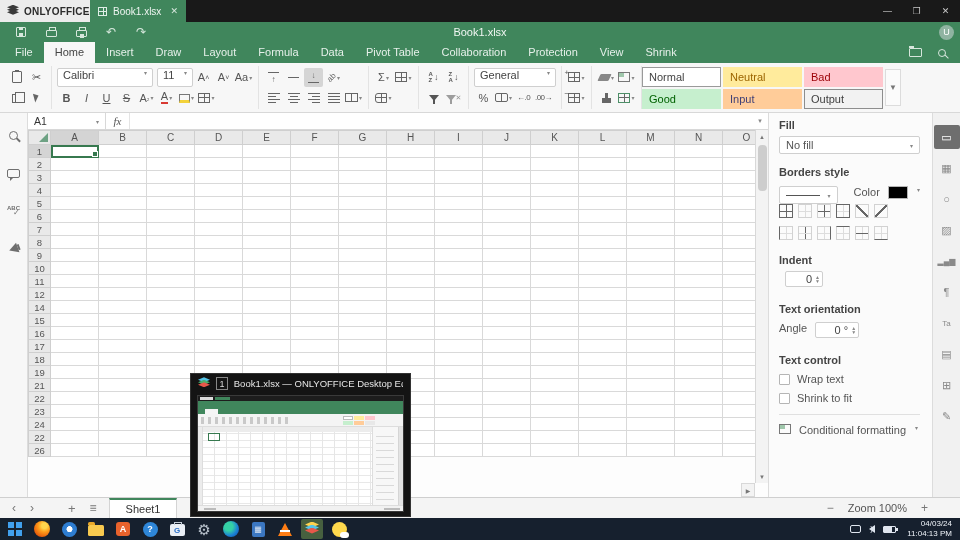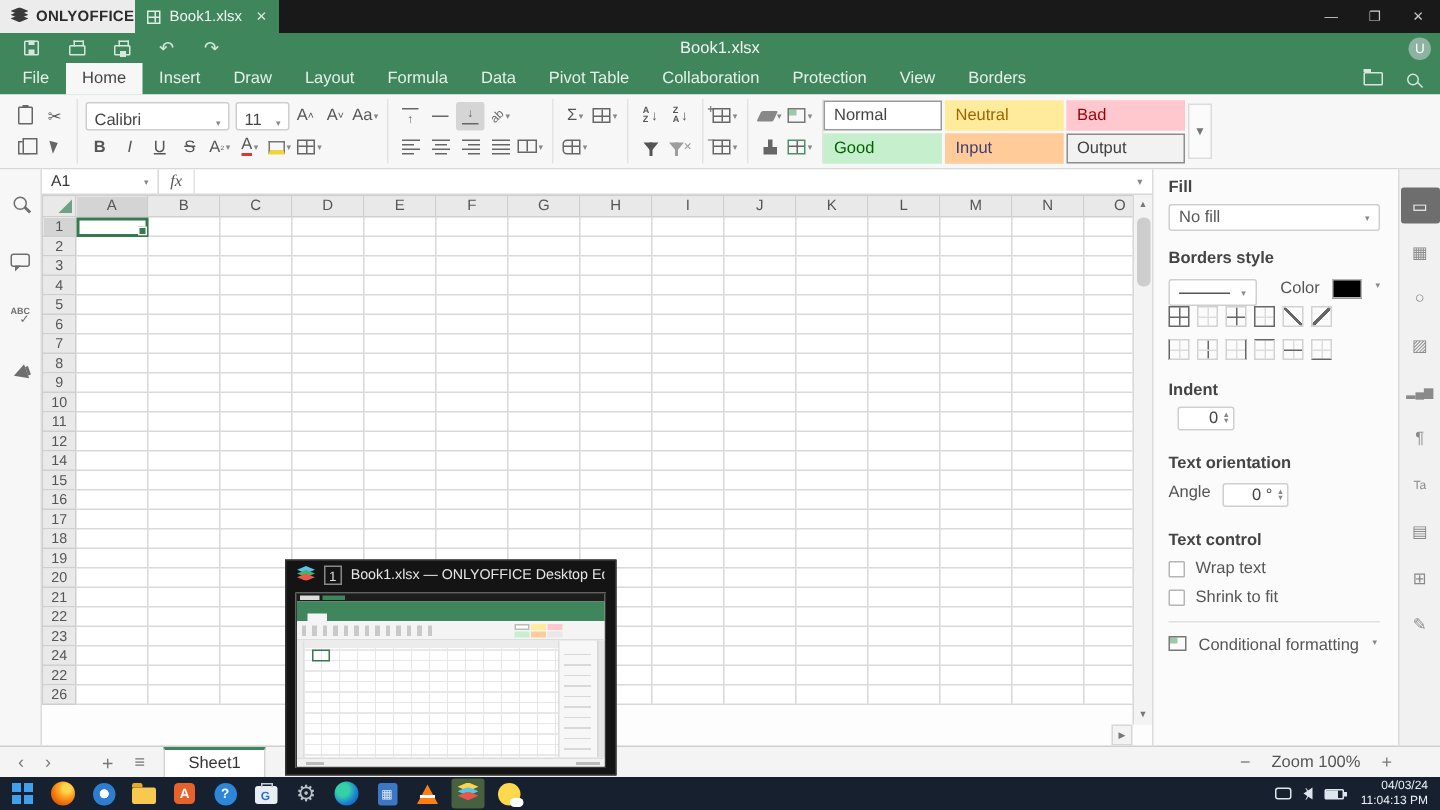--- a/index.html
+++ b/index.html
@@ -46,21 +46,21 @@
   .ic-search{width:8px;height:8px;border:1.4px solid #d7e6dc;border-radius:50%;position:relative}
   .ic-search::after{content:"";position:absolute;width:5px;height:1.4px;background:#d7e6dc;transform:rotate(45deg);right:-4px;bottom:-2px}
 
   
   #toolbar{position:absolute;left:0;top:63px;width:960px;height:50px;background:#f7f7f7;border-bottom:1px solid #d8d8d8;display:flex;padding:3px 2px}
   .tg{display:flex;flex-direction:column;justify-content:space-between;padding:1px 5px;border-right:1px solid #e3e3e3}
   .tr{display:flex;align-items:center;height:21px;gap:1px}
   .ti{min-width:19px;height:19px;display:inline-flex;align-items:center;justify-content:center;font-size:11px;color:#555;border-radius:2px;position:relative}
   .ti.on{background:#d5d5d5}
   .dd{font-size:6px;color:#888;margin-left:1px}
-  .selbox{background:#fff;border:1px solid #cfcfcf;border-radius:2px;height:19px;display:flex;align-items:flex-end;justify-content:space-between;padding:0 5px;font-size:11px;color:#444}
+  .selbox{background:#fff;border:1px solid #cfcfcf;border-radius:2px;height:19px;display:flex;align-items:flex-start;justify-content:space-between;padding:0 5px;font-size:11px;color:#444}
   .ic-clip{width:10px;height:12px;border:1.3px solid #666;border-radius:1px;position:relative}
   .ic-clip::before{content:"";position:absolute;top:-2px;left:2px;width:4px;height:2px;background:#666}
   .ic-copy{width:8px;height:9px;border:1.2px solid #666;position:relative;margin:2px 0 0 -2px}
   .ic-copy::after{content:"";position:absolute;left:2.5px;top:-3.5px;width:8px;height:9px;border:1.2px solid #666;background:#f7f7f7}
   .ic-cursor{width:0;height:0;border-left:5px solid #666;border-top:3px solid transparent;border-bottom:6px solid transparent;transform:rotate(-15deg)}
   .bold{font-weight:bold}.ital{font-style:italic}.und{text-decoration:underline}.strik{text-decoration:line-through}
   .fontclr{border-bottom:2.5px solid #d83a32;line-height:1;padding-bottom:0}
   .fillclr{width:11px;height:9px;border:1.2px solid #777;border-bottom:3px solid #f3d23a;margin-top:2px}
   .bars{width:12px;height:10px;background-repeat:no-repeat;background-image:linear-gradient(#666,#666),linear-gradient(#666,#666),linear-gradient(#666,#666),linear-gradient(#666,#666);background-size:12px 1.4px,8px 1.4px,12px 1.4px,8px 1.4px}
   .b-left{background-position:0 0,0 3px,0 6px,0 9px}
@@ -275,21 +275,21 @@
       <div class="mi active">Home</div>
       <div class="mi">Insert</div>
       <div class="mi">Draw</div>
       <div class="mi">Layout</div>
       <div class="mi">Formula</div>
       <div class="mi">Data</div>
       <div class="mi">Pivot Table</div>
       <div class="mi">Collaboration</div>
       <div class="mi">Protection</div>
       <div class="mi">View</div>
-      <div class="mi">Borders</div>
+      <div class="mi">Shrink</div>
     </div>
   <div class="mb-right">
     <span class="mb-folder"></span>
     <span class="ic-search"></span>
   </div>
 </div>
 
 <div id="toolbar">
   <div class="tg">
     <div class="tr">
@@ -418,20 +418,37 @@
         </span>
     </div>
     <div class="tr">
       <span class="ti">
           <span class="funnel"></span>
         </span>
       <span class="ti">
           <span class="funnel" style="opacity:.55"></span>
           <span style="font-size:7px;color:#999">✕</span>
         </span>
+    </div>
+  </div>
+  <div class="tg">
+    <div class="tr">
+      <span class="selbox" style="width:82px">
+          <span>General</span>
+          <span class="dd">▾</span>
+        </span>
+    </div>
+    <div class="tr">
+      <span class="ti">%</span>
+      <span class="ti">
+          <span class="merge" style="border-radius:2px"></span>
+          <span class="dd">▾</span>
+        </span>
+      <span class="ti tinytxt">←.0</span>
+      <span class="ti tinytxt">.00→</span>
     </div>
   </div>
   <div class="tg">
     <div class="tr">
       <span class="ti">
           <span class="tbl">
             <span class="plus-mark">+</span>
           </span>
           <span class="dd">▾</span>
         </span>
@@ -864,38 +881,20 @@
             <td></td>
             <td></td>
             <td></td>
             <td></td>
             <td></td>
             <td></td>
             <td></td>
             <td></td>
           </tr>
           <tr>
-            <th>20</th>
-            <td></td>
-            <td></td>
-            <td></td>
-            <td></td>
-            <td></td>
-            <td></td>
-            <td></td>
-            <td></td>
-            <td></td>
-            <td></td>
-            <td></td>
-            <td></td>
-            <td></td>
-            <td></td>
-            <td></td>
-          </tr>
-          <tr>
             <th>21</th>
             <td></td>
             <td></td>
             <td></td>
             <td></td>
             <td></td>
             <td></td>
             <td></td>
             <td></td>
             <td></td>

